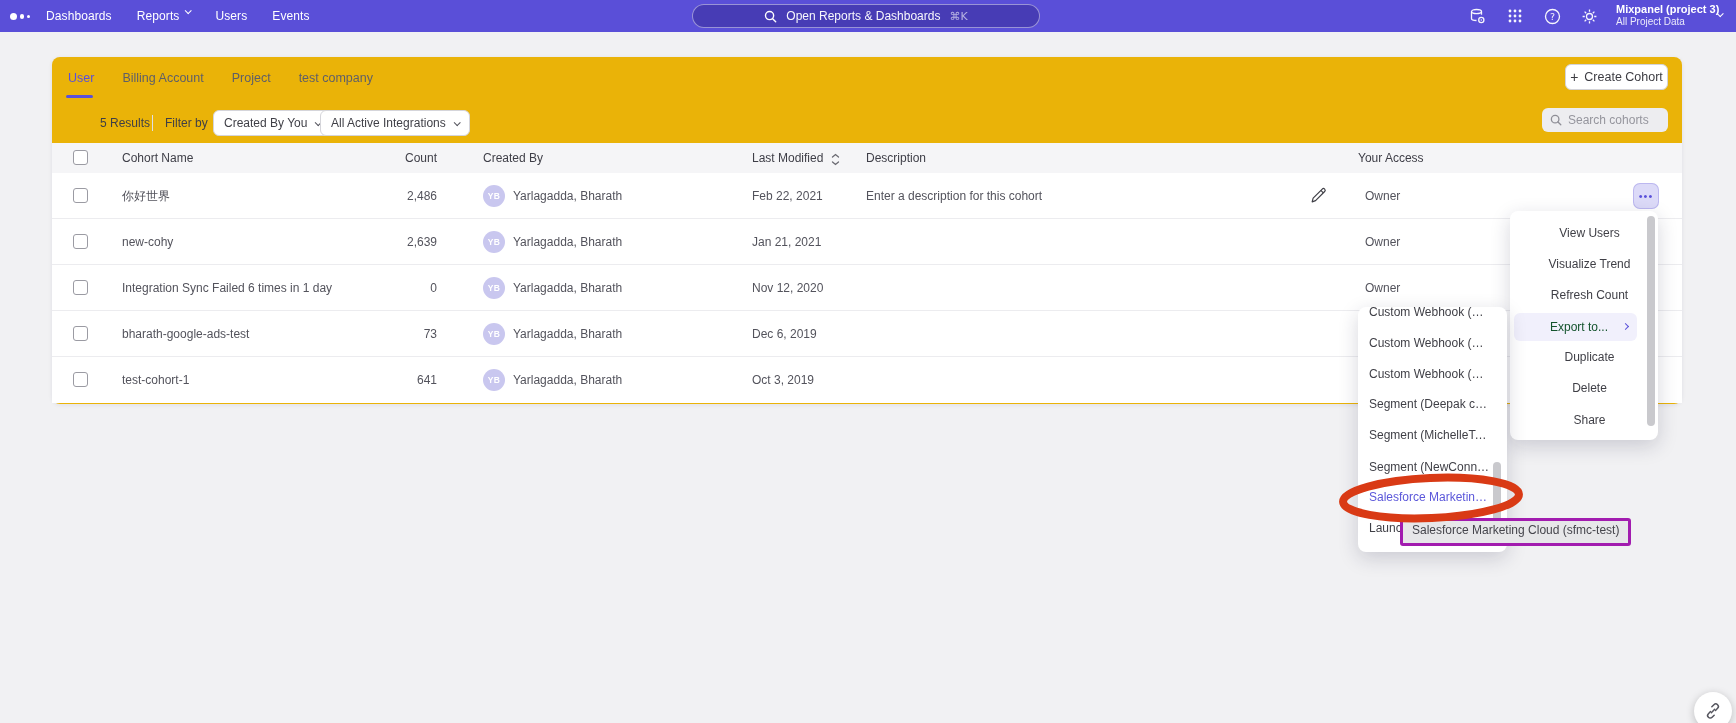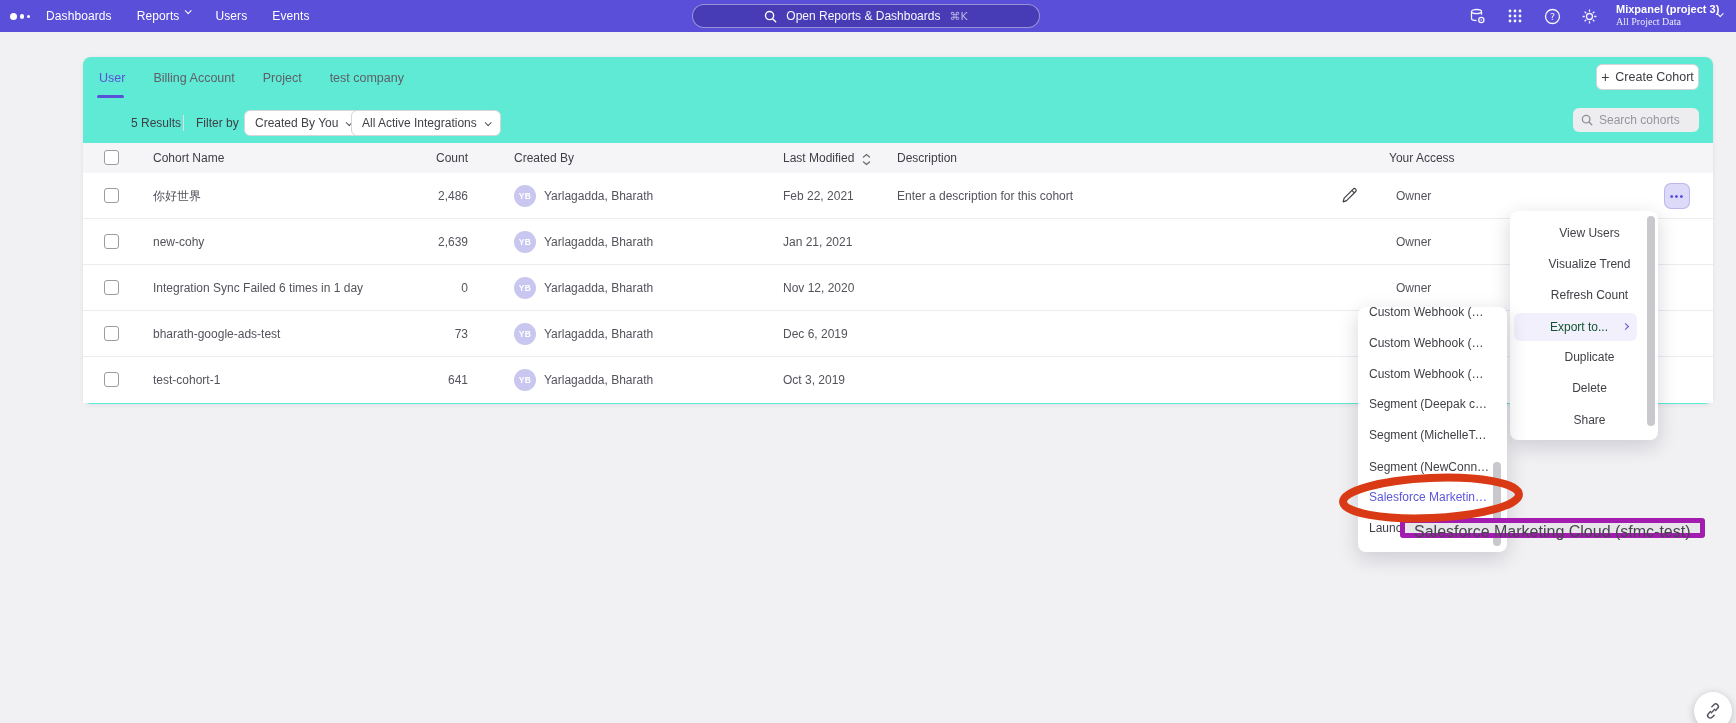--- a/index.html
+++ b/index.html
@@ -18,25 +18,25 @@
   .nav-link { color:#fff; font-size:12px; font-weight:500; letter-spacing:.1px; display:flex; align-items:flex-start; gap:6px; cursor:pointer; }
   .chev { display:inline-block; width:5px; height:5px; border-right:1.4px solid currentColor; border-bottom:1.4px solid currentColor; }
   .chev.down { transform:rotate(45deg) translateY(-1px); }
   .chev.right { transform:rotate(-45deg); }
   .nav-search { position:absolute; left:692px; top:4px; width:348px; height:24px; background:rgba(20,10,90,.28); border:1px solid rgba(255,255,255,.45); border-radius:12px; display:flex; align-items:center; justify-content:center; gap:9px; color:#fff; cursor:pointer; }
   .nav-search .ph { font-size:12px; font-weight:500; color:rgba(255,255,255,.96); }
   .nav-search .kbd { font-size:11px; color:rgba(255,255,255,.6); font-family:"DejaVu Sans",sans-serif; }
   .nav-ico { position:absolute; top:7px; width:18px; height:18px; display:flex; align-items:center; justify-content:center; cursor:pointer; }
   .project-switch { position:absolute; left:1616px; top:3px; color:#fff; cursor:pointer; }
   .project-switch .pname { font-size:11px; font-weight:700; line-height:13px; }
-  .project-switch .pscope { font-size:10px; font-weight:400; line-height:12px; opacity:.88;font-family:Liberation Serif, serif; }
+  .project-switch .pscope { font-size:10px; font-weight:400; line-height:12px; opacity:.88; }
   .proj-chev { position:absolute; left:1717px; top:12px; color:#fff; }
 
   
-  .card { position:absolute; left:52px; top:57px; width:1630px; height:347px; background:#5eead4; border-radius:8px; box-shadow:0 1px 4px rgba(25,25,60,.08); z-index:1;margin-left:31px; }
+  .card { position:absolute; left:52px; top:57px; width:1630px; height:347px; background:#eab308; border-radius:8px; box-shadow:0 1px 4px rgba(25,25,60,.08); z-index:1; }
   .tabs { position:absolute; left:16px; top:8px; display:flex; gap:28px; align-items:center; height:26px; }
   .tab { font-size:12.5px; color:#5f5f68; cursor:pointer; white-space:nowrap; }
   .tab.active { color:#5A51D9; font-weight:500; }
   .tab-underline { position:absolute; left:14px; top:38px; width:27px; height:3px; border-radius:2px; background:#5A51D9; }
   .create-btn { position:absolute; left:1513px; top:7px; width:103px; height:26px; border:1px solid #d3d3d8; border-radius:6px; background:#fff; display:flex; align-items:center; justify-content:center; gap:6px; font-size:12.5px; font-weight:500; color:#3c3c42; cursor:pointer; }
   .create-btn .plus { font-size:14px; font-weight:400; color:#3c3c42; margin-top:-1px; }
 
   .filterbar { position:absolute; left:0; top:53px; width:100%; height:26px; }
   .results { position:absolute; left:48px; top:0; line-height:26px; font-size:12px; font-weight:500; color:#3f3f46; }
   .vdiv { position:absolute; left:100px; top:5px; width:1px; height:16px; background:#dfdfe3; }
@@ -77,21 +77,21 @@
   .menu-item.hl { left:4px; width:123px; padding-left:7px; border-radius:6px; background:#f1f0fc; color:#14532d; }
   .menu-item .chev.right { position:absolute; right:9px; top:11px; color:#5A51D9; }
   .scrollthumb { position:absolute; width:8px; border-radius:4px; background:#c9c9cd; cursor:grab; }
 
   
   .submenu { position:absolute; left:1358px; top:307px; width:149px; height:245px; background:#fff; border-radius:8px; box-shadow:0 6px 20px rgba(25,25,60,.18); overflow:hidden; z-index:11; }
   .sub-item { position:absolute; left:0; width:132px; height:31px; line-height:31px; font-size:12px; color:#3f3f46; padding-left:11px; white-space:nowrap; overflow:hidden; text-overflow:ellipsis; cursor:pointer; }
   .sub-item.sel { color:#5B57DA; }
 
   
-  .tooltip { position:absolute; left:1400px; top:518px; height:20px; line-height:18px; padding:0 9px; background:#e7e7e9; border:5px solid #a21caf; border-radius:3px; font-size:16px; color:#45454c; white-space:nowrap; z-index:12; }
+  .tooltip { position:absolute; left:1400px; top:518px; height:28px; line-height:18px; padding:0 9px; background:#e7e7e9; border:3px solid #a21caf; border-radius:3px; font-size:12px; color:#45454c; white-space:nowrap; z-index:12; }
 
   
   .annotation { position:absolute; left:1330px; top:468px; z-index:13; pointer-events:none; }
 
   
   .fab { position:absolute; left:1694px; top:692px; width:38px; height:38px; border-radius:50%; background:#fff; box-shadow:0 2px 8px rgba(0,0,0,.22); display:flex; align-items:center; justify-content:center; z-index:6; cursor:pointer; }
 </style>
 </head>
 <body>
 

